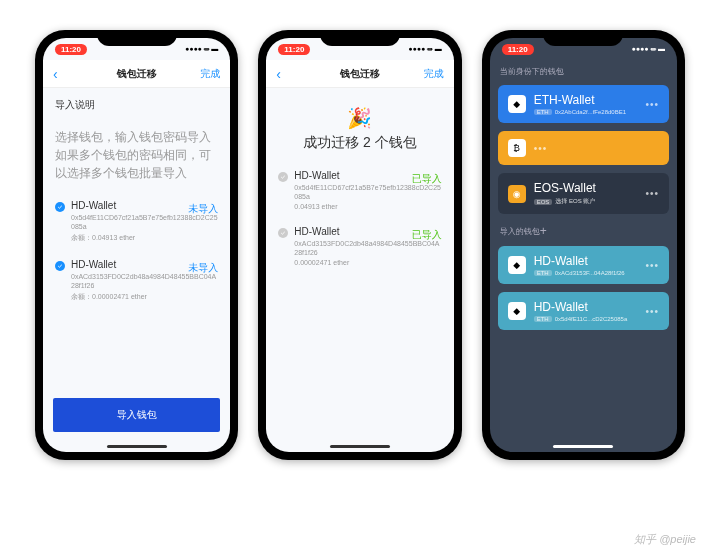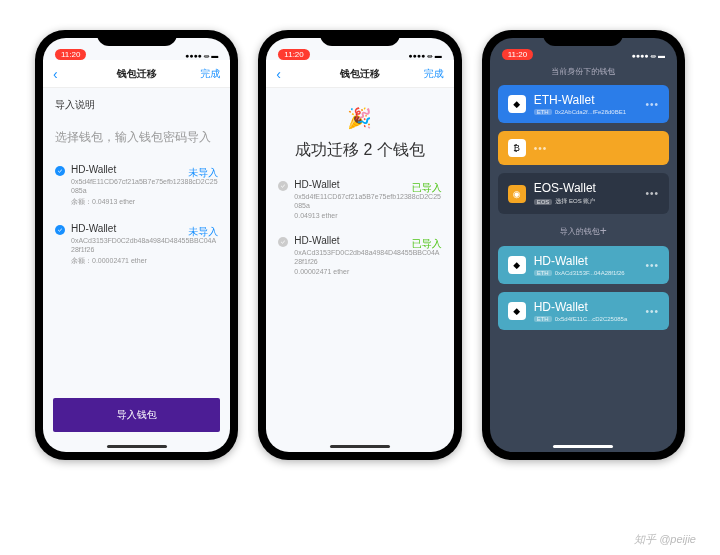--- a/index.html
+++ b/index.html
@@ -3,21 +3,21 @@
 <meta charset="utf-8">
 <style>
 *{margin:0;padding:0;box-sizing:border-box;font-family:-apple-system,"Helvetica Neue",Arial,sans-serif}
 body{width:720px;height:555px;background:#fff;position:relative;overflow:hidden}
 .stage{display:flex;gap:20px;padding:30px 35px 0}
 .phone{width:205px;height:430px;background:#000;border-radius:30px;padding:8px;position:relative;box-shadow:0 2px 8px rgba(0,0,0,.3)}
 .screen{width:100%;height:100%;border-radius:23px;overflow:hidden;position:relative;display:flex;flex-direction:column}
 .sc-light{background:#f7f9fc}
 .sc-dark{background:#3a4556}
 .notch{position:absolute;top:0;left:50%;transform:translateX(-50%);width:80px;height:16px;background:#000;border-radius:0 0 12px 12px;z-index:10}
-.status{height:22px;display:flex;align-items:flex-end;justify-content:space-between;padding:0 12px;font-size:8px;font-weight:400}
+.status{height:22px;display:flex;align-items:center;justify-content:space-between;padding:0 12px;font-size:8px;font-weight:700}
 .status-light{color:#000}.status-dark{color:#fff}
 .time-pill{background:#ff3b30;color:#fff;padding:1px 6px;border-radius:8px;font-size:8px}
 .ind{display:flex;gap:3px;align-items:center;font-size:7px}
 .nav{height:28px;display:flex;align-items:center;justify-content:space-between;padding:0 10px;background:#fff;border-bottom:1px solid #eee}
 .nav-title{font-size:10px;font-weight:600;color:#222;position:absolute;left:50%;transform:translateX(-50%)}
 .nav-done{color:#1890ff;font-size:10px}
 .back{color:#1890ff;font-size:14px}
 .body{flex:1;overflow:hidden;display:flex;flex-direction:column}
 .intro{padding:10px 12px}
 .intro-t{font-size:10px;color:#333;margin-bottom:16px}
@@ -25,25 +25,25 @@
 .wrow{padding:8px 12px;position:relative}
 .wrow-check{position:absolute;left:12px;top:10px;width:10px;height:10px;border-radius:50%;background:#1890ff;display:flex;align-items:center;justify-content:center}
 .wrow-check svg{width:6px;height:6px}
 .wrow-check-gray{background:#ccc}
 .wrow-body{margin-left:16px}
 .wname{font-size:10px;color:#333;margin-bottom:2px}
 .waddr{font-size:7px;color:#999;word-break:break-all;line-height:1.3}
 .wbal{font-size:7px;color:#999;margin-top:2px}
 .wstatus{position:absolute;right:12px;top:10px;font-size:10px}
 .st-blue{color:#1890ff}.st-green{color:#52c41a}
-.imp-btn{margin:auto 10px 20px;background:#4c1d95;color:#fff;text-align:center;padding:10px;font-size:10px;border-radius:2px}
+.imp-btn{margin:auto 10px 20px;background:#1d4ed8;color:#fff;text-align:center;padding:10px;font-size:10px;border-radius:2px}
 .success{text-align:center;padding:18px 0 10px}
 .success-icon{font-size:20px}
-.success-t{font-size:16px;color:#333;margin-top:10px}
-.dark-sec{padding:6px 10px 4px;font-size:8px;color:#aab;display:flex;justify-content:center;align-items:center}
+.success-t{font-size:14px;color:#333;margin-top:4px}
+.dark-sec{padding:6px 10px 4px;font-size:8px;color:#aab;display:flex;justify-content:flex-start;align-items:center}
 .plus{color:#aab;font-size:12px}
 .card{margin:4px 8px;border-radius:6px;padding:8px 10px;display:flex;align-items:center;position:relative}
 .c-blue{background:#2b7de9}.c-orange{background:#f5a623}.c-dark{background:#2c3544}.c-teal{background:#4aa9c4}
 .cicon{width:18px;height:18px;border-radius:4px;background:#fff;margin-right:8px;display:flex;align-items:center;justify-content:center;font-size:9px}
 .cbody{flex:1;min-width:0}
 .cname{font-size:12px;color:#fff;font-weight:500}
 .caddr{font-size:6px;color:rgba(255,255,255,.8);margin-top:2px;display:flex;align-items:center;gap:3px}
 .badge{background:rgba(255,255,255,.25);padding:0 3px;border-radius:2px;font-size:6px}
 .cdots{color:rgba(255,255,255,.7);font-size:10px;letter-spacing:1px}
 .watermark{position:absolute;bottom:8px;right:24px;color:#bbb;font-size:11px;font-style:italic}
@@ -64,20 +64,21 @@
 </div>
 <div class="nav">
   <span class="back">‹</span>
   <span class="nav-title">钱包迁移</span>
   <span class="nav-done">完成</span>
 </div>
 <div class="body">
   <div class="intro">
     <div class="intro-t">导入说明</div>
     <div class="intro-d">选择钱包，输入钱包密码导入</div>
+    <div class="intro-d">如果多个钱包的密码相同，可以选择多个钱包批量导入</div>
   </div>
   <div class="wrow">
     <div class="wrow-check">
               <svg viewBox="0 0 10 10">
                 <path d="M2 5l2 2 4-4" stroke="#fff" stroke-width="1.5" fill="none"></path>
               </svg>
             </div>
     <div class="wrow-body">
       <div class="wname">HD-Wallet</div>
       <div class="waddr">0x5d4fE11CD67cf21a5B7e75efb12388cD2C25085a</div>

